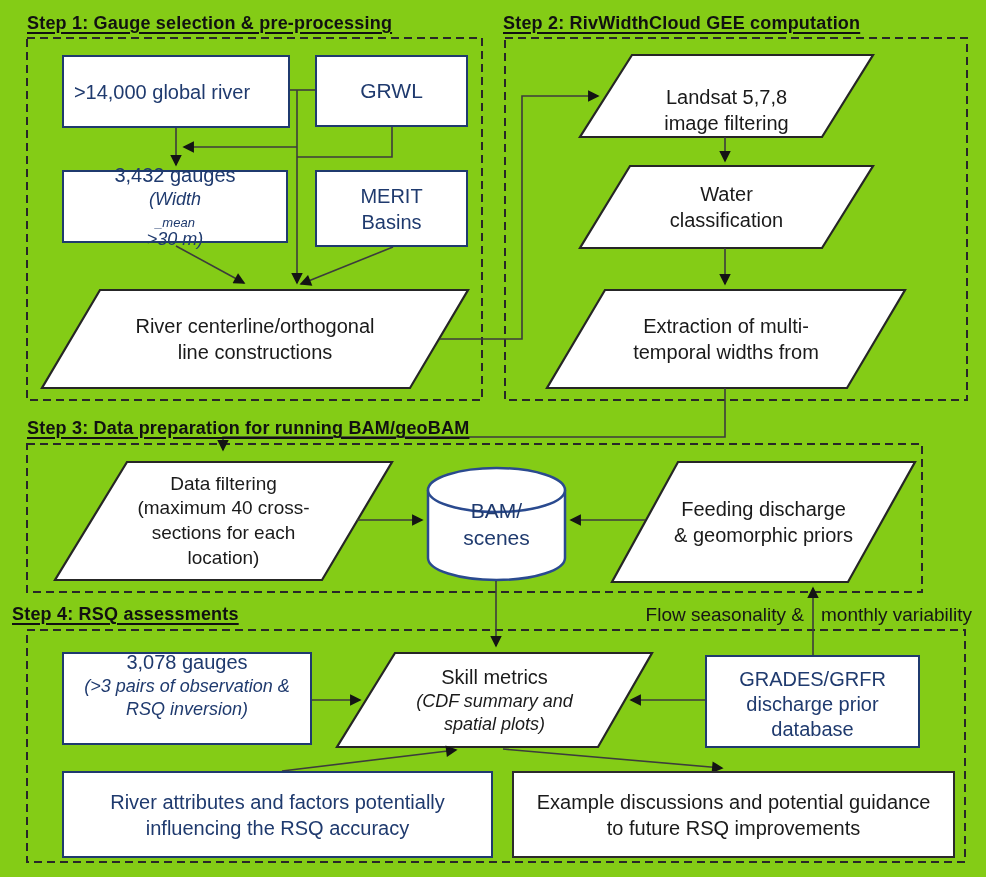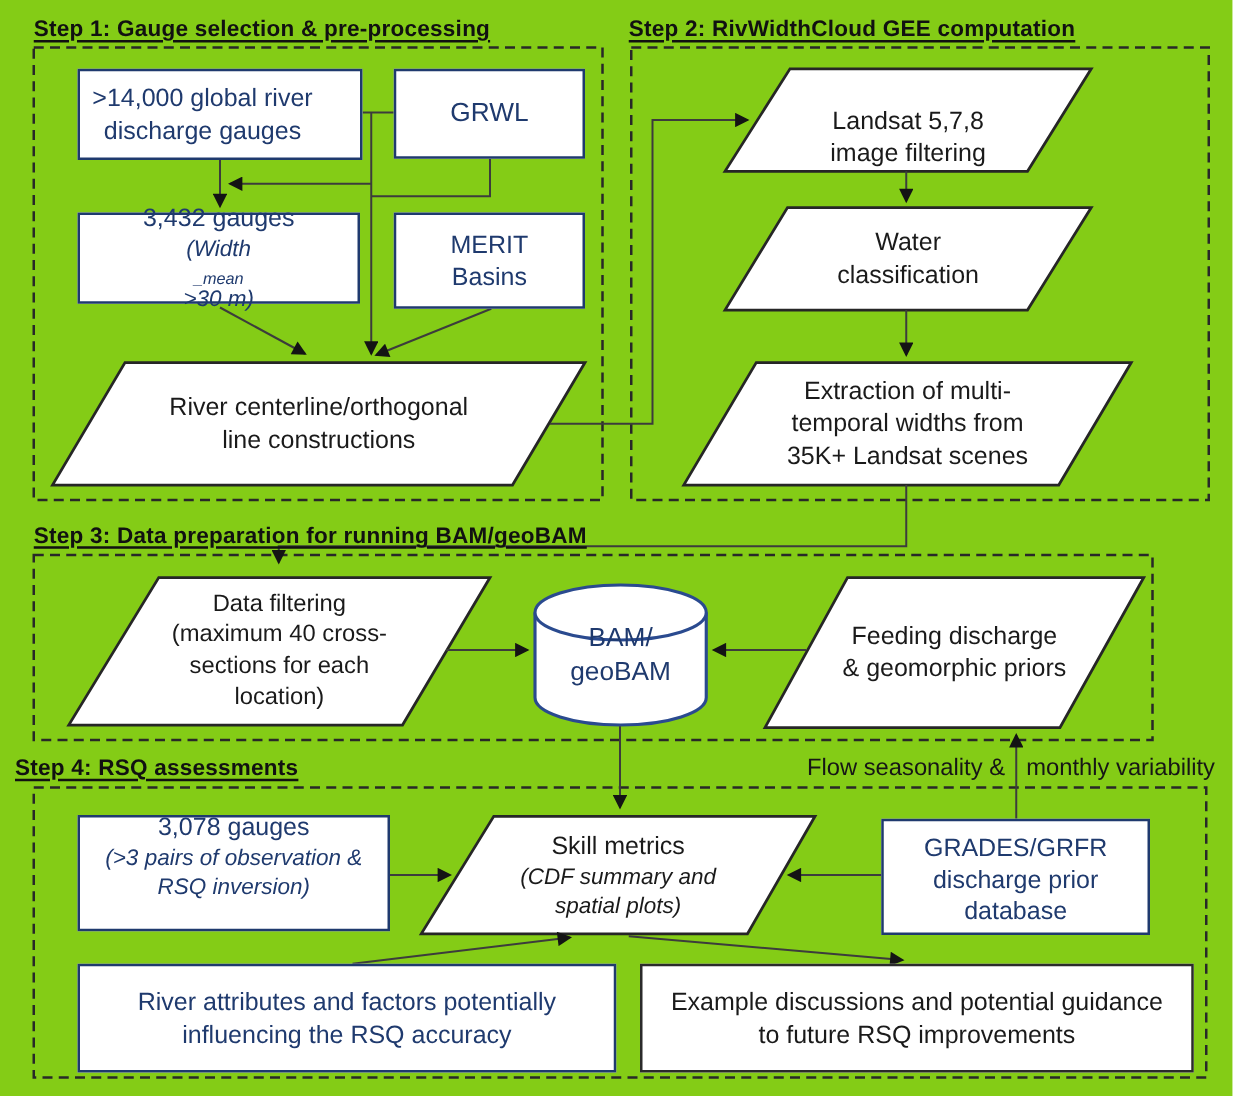--- a/index.html
+++ b/index.html
@@ -113,21 +113,20 @@
   <div class="bluebox" style="left:62px;top:771px;width:431px;height:87px;"></div>
   <div class="blackbox" style="left:512px;top:771px;width:443px;height:87px;"></div>
 
   <div class="step-title" style="left:27px;top:13px;">Step 1: Gauge selection &amp; pre-processing</div>
   <div class="step-title" style="left:503px;top:13px;">Step 2: RivWidthCloud GEE computation</div>
   <div class="step-title" style="left:27px;top:418px;">Step 3: Data preparation for running BAM/geoBAM</div>
   <div class="step-title" style="left:12px;top:604px;">Step 4: RSQ assessments</div>
 
   <div class="lbl navy fs20" style="left:62px;top:55px;width:200px;height:73px;">
     <span>&gt;14,000 global river</span>
-    <span>discharge gauges</span>
   </div>
 
   <div class="lbl navy fs21" style="left:315px;top:55px;width:153px;height:72px;">
     <span>GRWL</span>
   </div>
 
   <div class="lbl navy" style="left:62px;top:170px;width:226px;height:73px;">
     <span class="fs20">3,432 gauges</span>
     <span class="subrow">
       <span>(Width</span>
@@ -152,33 +151,32 @@
   </div>
 
   <div class="lbl black fs20" style="left:580px;top:166px;width:293px;height:82px;">
     <span>Water</span>
     <span>classification</span>
   </div>
 
   <div class="lbl black fs20" style="left:547px;top:290px;width:358px;height:98px;">
     <span>Extraction of multi-</span>
     <span>temporal widths from</span>
-    <span>35K+ Landsat scenes</span>
   </div>
 
   <div class="lbl black fs19" style="left:55px;top:462px;width:337px;height:118px;">
     <span>Data filtering</span>
     <span>(maximum 40 cross-</span>
     <span>sections for each</span>
     <span>location)</span>
   </div>
 
   <div class="lbl navy fs21" style="left:428px;top:484px;width:137px;height:80px;">
     <span>BAM/</span>
-    <span>geoBAM</span>
+    <span>scenes</span>
   </div>
 
   <div class="lbl black fs20" style="left:612px;top:462px;width:303px;height:120px;">
     <span>Feeding discharge</span>
     <span>&amp; geomorphic priors</span>
   </div>
 
   <div class="flow-note" style="right:182px;top:604px;text-align:right;">Flow seasonality &amp;</div>
   <div class="flow-note" style="left:821px;top:604px;">monthly variability</div>
 

